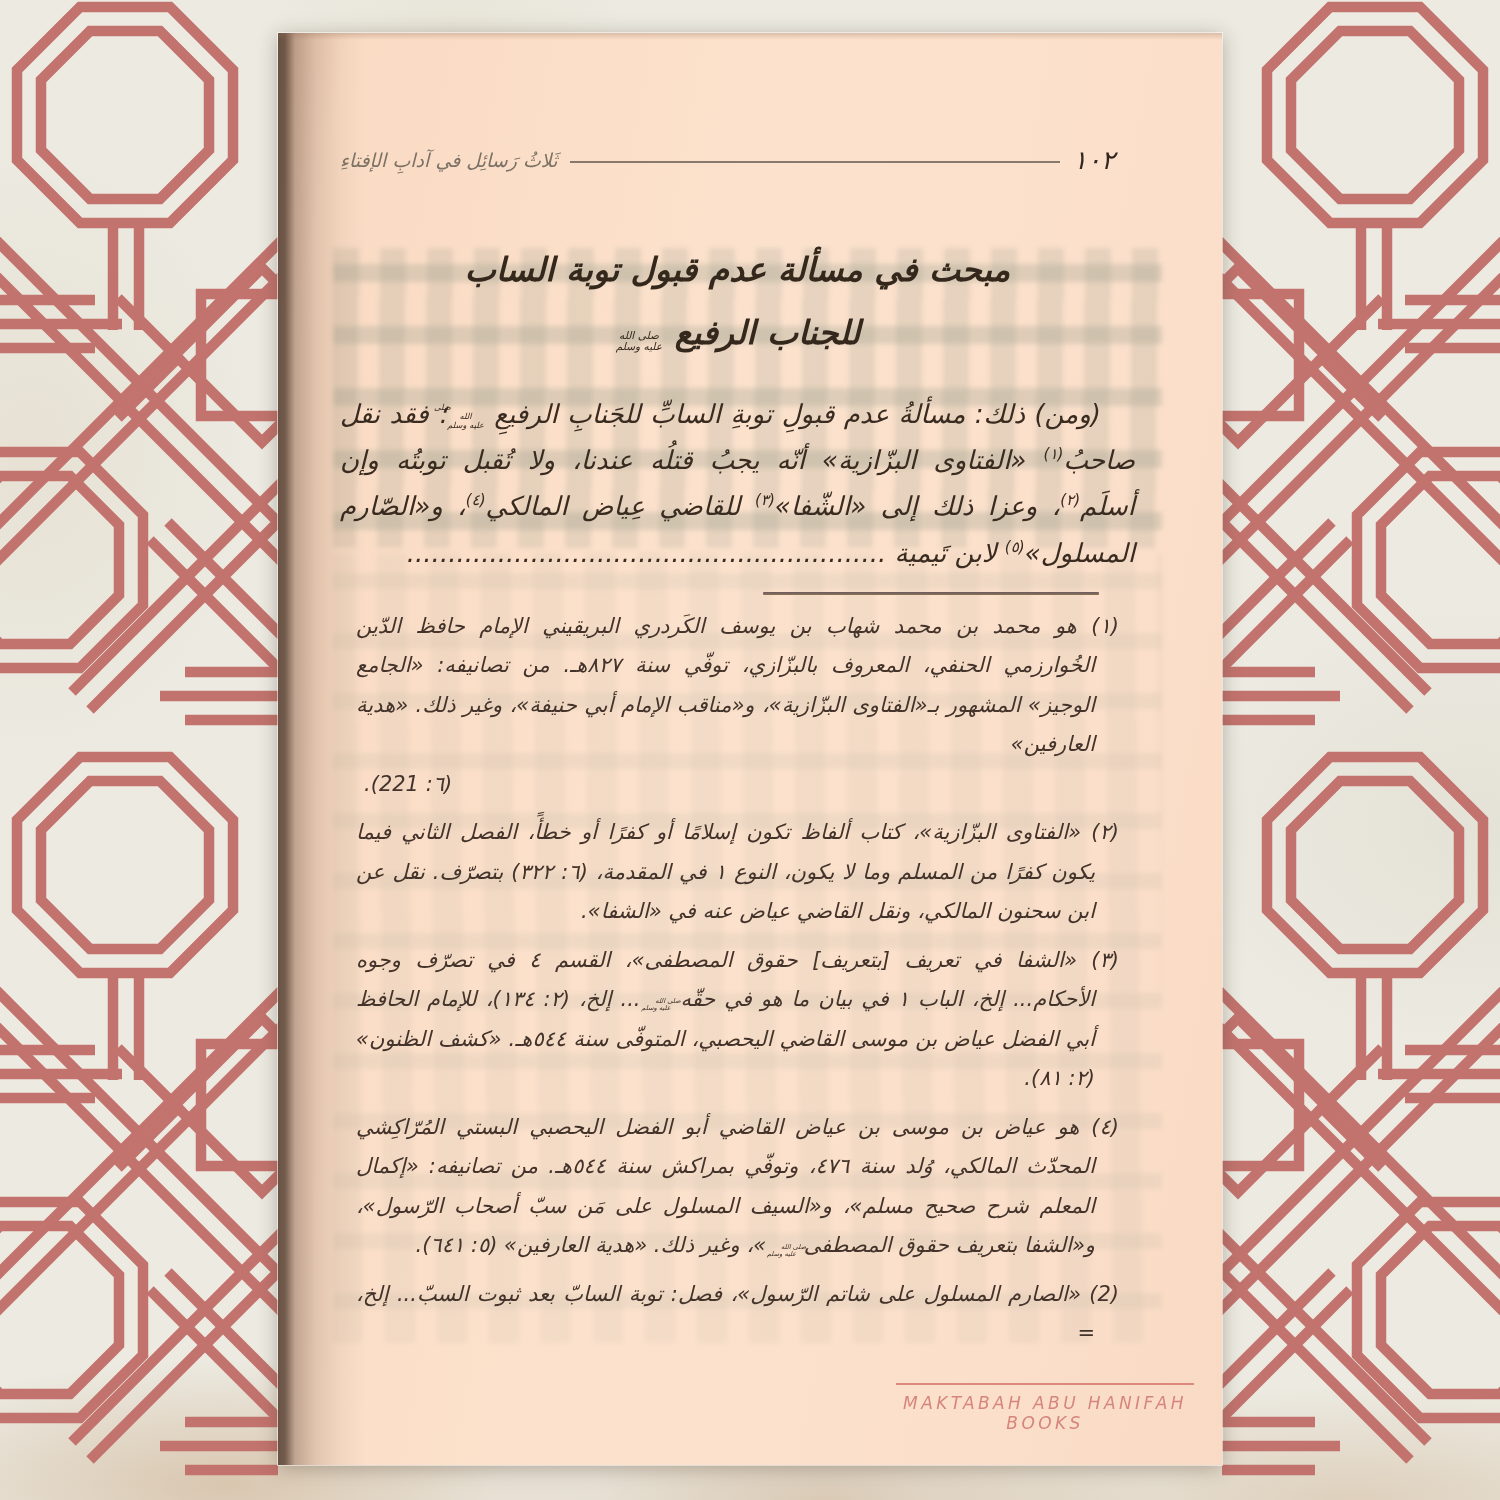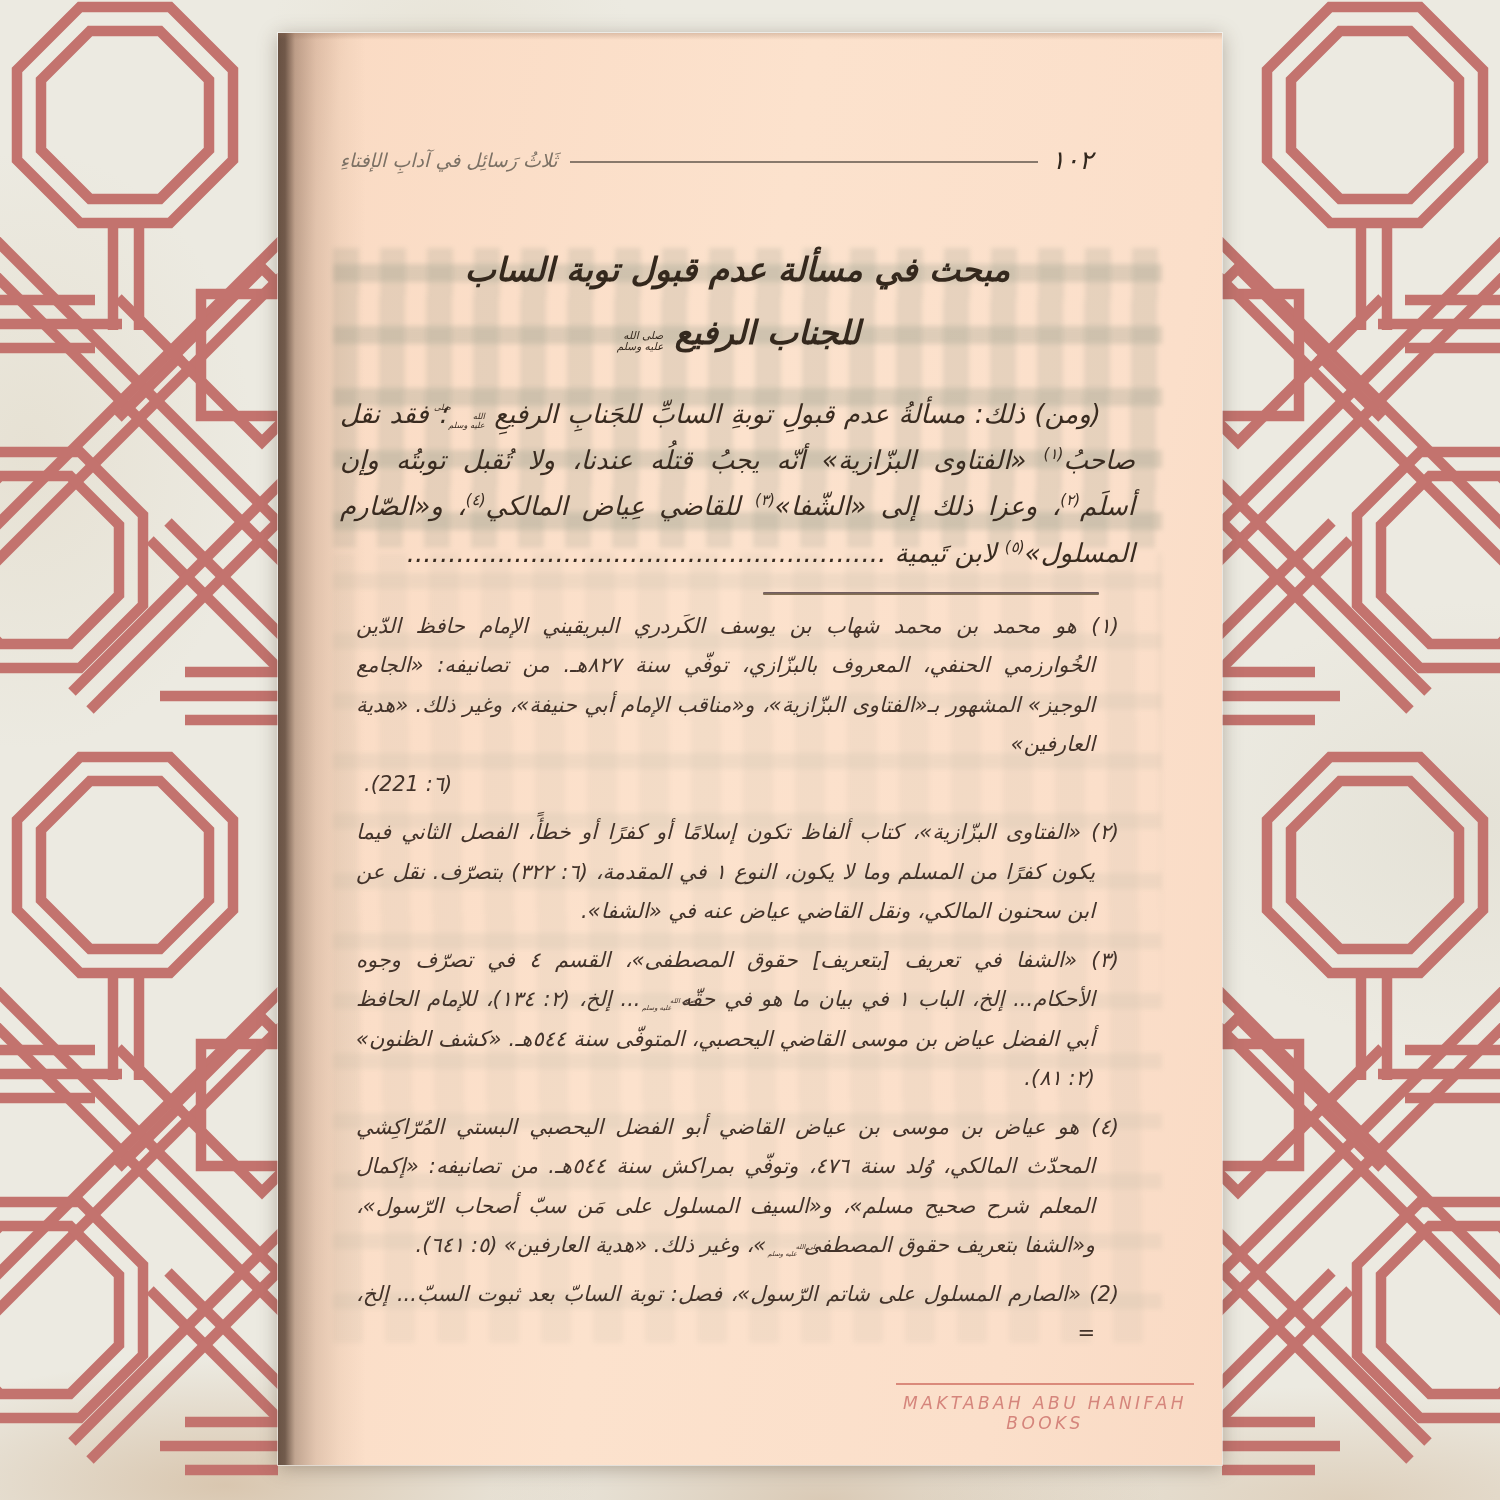--- a/index.html
+++ b/index.html
@@ -45,41 +45,41 @@
   .bleed.b2{top:520px;height:790px;opacity:.38;
     background:
       repeating-linear-gradient(89.4deg, rgba(136,146,128,.20) 0 30px, rgba(136,146,128,0) 30px 52px),
       repeating-linear-gradient(180deg, rgba(136,146,128,0) 0 20px, rgba(136,146,128,.26) 20px 36px, rgba(136,146,128,0) 36px 60px);}
 
   .textcol{position:absolute;top:0;left:62px;right:87px;direction:rtl;color:#3a2c21;}
 
   .running-header{display:flex;direction:ltr;align-items:center;margin-top:112px;gap:13px;}
   .ornate{font-size:19px;color:#6f665b;opacity:.9;letter-spacing:.5px;direction:rtl;filter:blur(.2px);}
   .hrule{flex:1;height:2px;background:#5c5147;opacity:.72;margin-top:4px;}
-  .pagenum{font-size:26px;color:#33281e;margin-right:42px;}
+  .pagenum{font-size:26px;color:#33281e;margin-right:20px;}
 
   .title{margin:75px 0 0;text-align:center;font-size:33px;font-weight:bold;color:#34281d;}
   .subtitle{margin:24px 0 0;text-align:center;font-size:33px;font-weight:bold;color:#34281d;}
 
   .bodypar{margin:38px 0 0;font-size:26px;line-height:1.78;text-align:justify;text-indent:34px;color:#392b20;}
   .leader-dots{letter-spacing:.5px;}
 
   .fnsep{width:336px;height:3px;margin:16px 36px 12px 0;
     background:linear-gradient(#6d5964,#8a7550);border-radius:1px;}
 
   .footnotes{margin-top:2px;font-size:21px;line-height:1.88;color:#43332a;}
   .fn{margin:0 16px 9px;text-align:justify;padding-right:24px;text-indent:-24px;}
   .fn-ref{display:block;text-align:left;text-indent:0;padding-left:8px;}
 
   .logo{position:absolute;right:24px;bottom:32px;width:306px;text-align:center;}
   .logo-ar{font-size:37px;font-weight:bold;color:#b13a2f;direction:rtl;}
   .logo-line{height:2px;background:#cf6d60;opacity:.75;margin:7px 4px 8px;}
   .logo-en{font-size:17px;letter-spacing:3.4px;color:#d5857c;direction:ltr;}
 
-  .saw{display:inline-block;font-size:.32em;width:4.6em;line-height:1.1;text-align:right;
+  .saw{display:inline-block;font-size:.32em;width:4.6em;line-height:1.1;text-align:center;
        vertical-align:-.6em;font-weight:normal;}
   sup.fnmark{font-size:.58em;line-height:0;}
 </style>
 </head>
 <body>
 
 <div class="stage">
 
   <svg class="strip left" width="278" height="1500" viewBox="0 0 278 1500">
     <defs>

